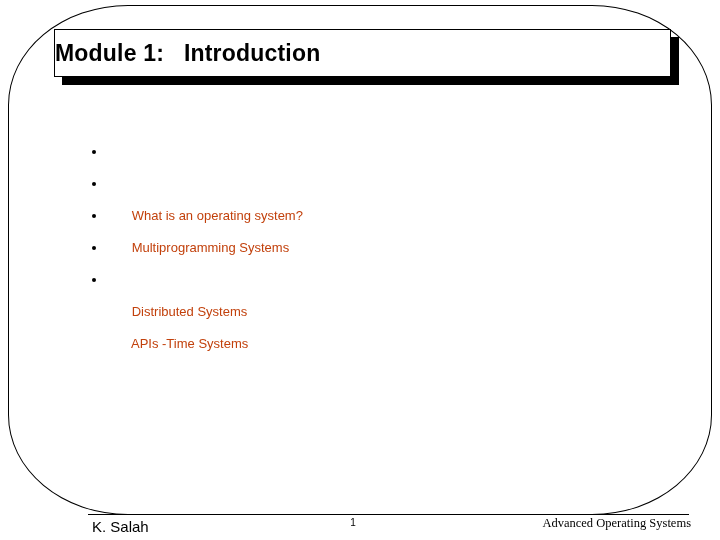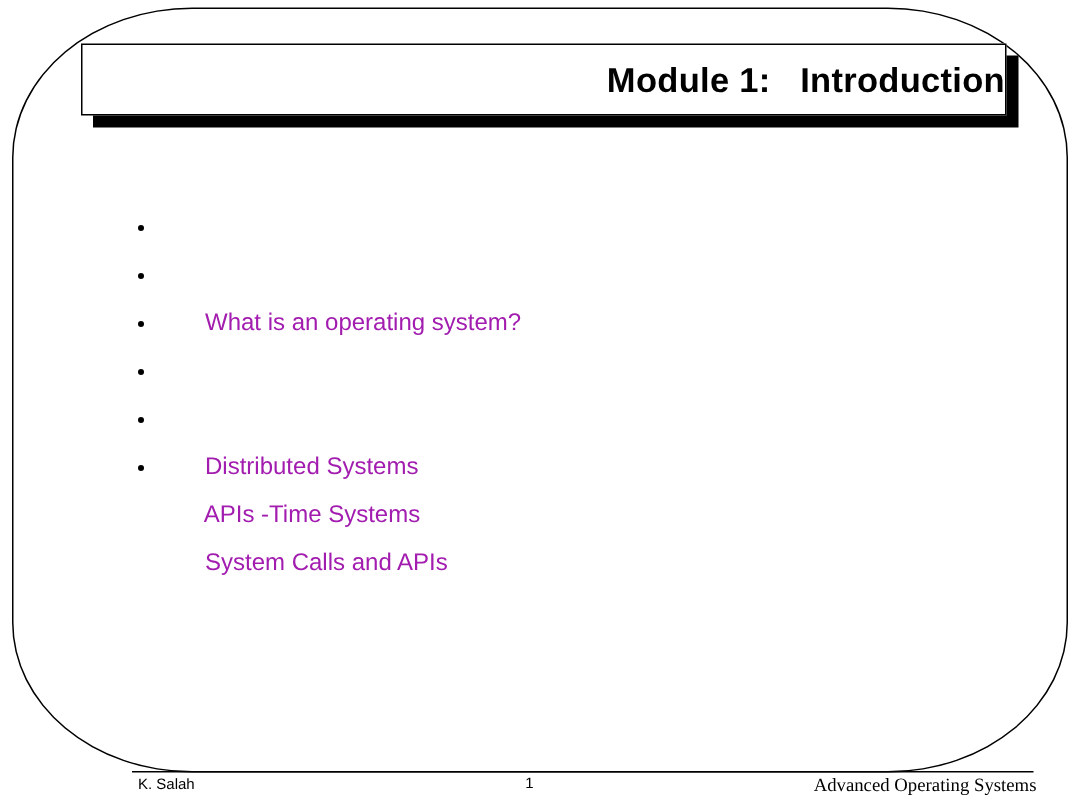--- a/index.html
+++ b/index.html
@@ -61,21 +61,21 @@
     position: absolute;
     left: 0;
     top: 0;
     width: 617px;
     height: 48px;
     box-sizing: border-box;
     border: 1px solid #000000;
     background: #ffffff;
     display: flex;
     align-items: center;
-    justify-content: flex-end;
+    justify-content: flex-start;
   }
   .title-text {
     font-family: "Liberation Sans", sans-serif;
     font-weight: bold;
     font-size: 23px;
     letter-spacing: 0.2px;
     color: #000000;
     white-space: pre;
     line-height: 1;
   }
@@ -89,22 +89,22 @@
     margin: 0;
     padding: 0;
     list-style: none;
   }
   .bullet-item {
     position: relative;
     height: 32px;
     line-height: 32px;
     padding-left: 22px;
     font-family: "Liberation Sans", sans-serif;
-    font-size: 16px;
-    color: #a21caf;
+    font-size: 13px;
+    color: #c2410c;
     white-space: pre;
   }
   .bullet-dot {
     position: absolute;
     left: 4px;
     top: 50%;
     transform: translateY(-50%);
     width: 4px;
     height: 4px;
     border-radius: 50%;
@@ -125,21 +125,21 @@
     left: 0;
     top: 516px;
     width: 720px;
     height: 22px;
   }
   .footer-author {
     position: absolute;
     left: 92px;
     top: 2px;
     font-family: "Liberation Sans", sans-serif;
-    font-size: 10px;
+    font-size: 15px;
     color: #000000;
     white-space: pre;
   }
   .footer-page {
     position: absolute;
     left: 346px;
     top: 1px;
     width: 14px;
     text-align: center;
     font-family: "Liberation Sans", sans-serif;
@@ -171,35 +171,32 @@
     </div>
   </div>
 
   <ul class="bullets">
     <li class="bullet-item">
       <span class="bullet-dot"></span>
       <span>What is an operating system?</span>
     </li>
     <li class="bullet-item">
       <span class="bullet-dot"></span>
+      <span>Multiprogramming Systems</span>
     </li>
     <li class="bullet-item">
       <span class="bullet-dot"></span>
     </li>
     <li class="bullet-item">
       <span class="bullet-dot"></span>
       <span>Distributed Systems</span>
     </li>
     <li class="bullet-item">
       <span class="bullet-dot"></span>
       <span>APIs -Time Systems</span>
-    </li>
-    <li class="bullet-item">
-      <span class="bullet-dot"></span>
-      <span>System Calls and APIs</span>
     </li>
   </ul>
 
   <div class="footer-rule"></div>
 
   <div class="footer">
     <span class="footer-author">K. Salah</span>
     <span class="footer-page">1</span>
     <span class="footer-course">Advanced Operating Systems</span>
   </div>

